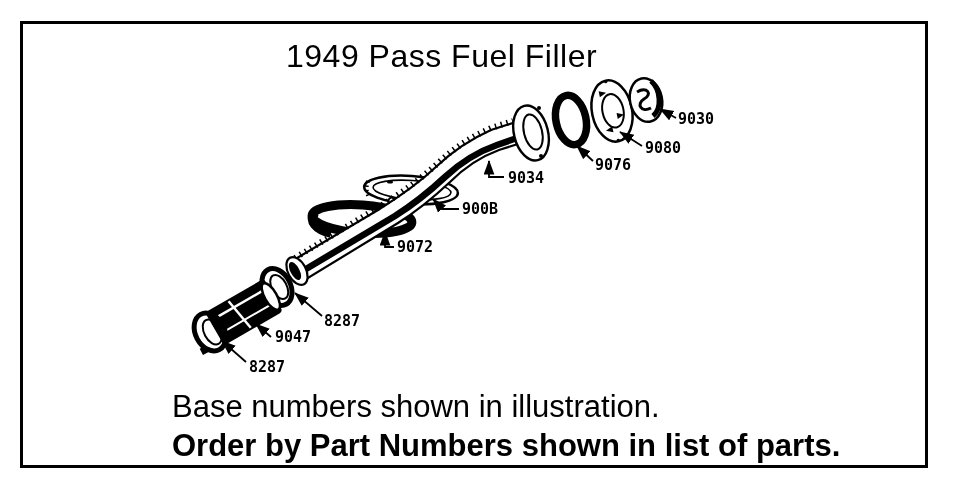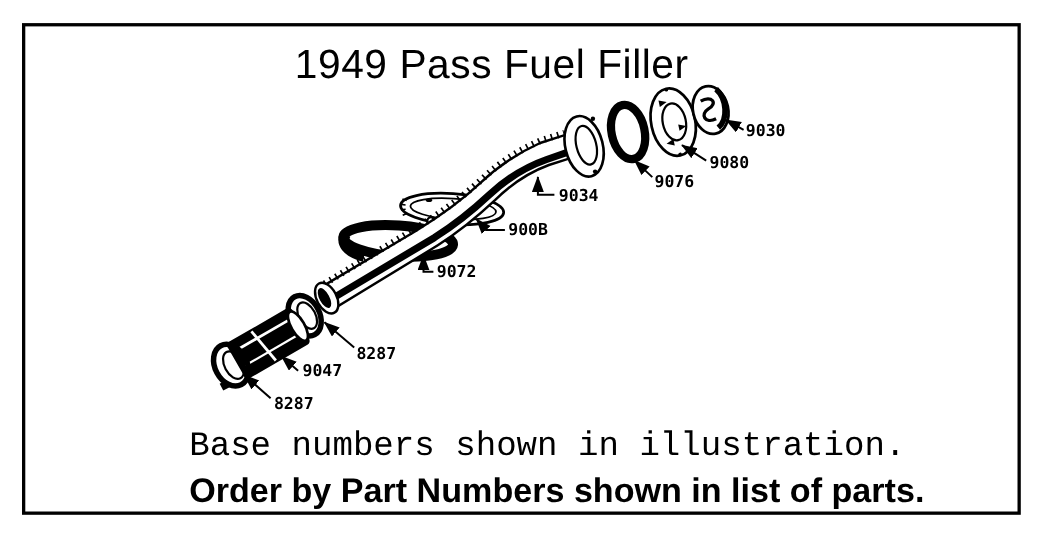--- a/index.html
+++ b/index.html
@@ -1,22 +1,22 @@
 <!DOCTYPE html>
 <html><head>
 <meta charset="utf-8">
 <style>
   html,body{margin:0;padding:0;background:#fff;}
   #page{position:relative;width:953px;height:487px;background:#fff;overflow:hidden;
         font-family:"Liberation Sans",sans-serif;color:#000;}
   #frame{position:absolute;left:20px;top:21px;width:908px;height:447px;
          box-sizing:border-box;border:3px solid #000;}
-  #title{position:absolute;left:268px;top:38px;font-size:37px;letter-spacing:.5px;white-space:nowrap;}
+  #title{position:absolute;left:286px;top:38px;font-size:32px;letter-spacing:.5px;white-space:nowrap;}
   .caption{position:absolute;left:172px;font-size:31px;white-space:nowrap;}
-  #cap1{top:389px;font-family:Liberation Mono, monospace;}
+  #cap1{top:389px;}
   #cap2{top:428px;font-weight:bold;}
   svg{position:absolute;left:0;top:0;}
   .ln{stroke:#000;fill:none;}
   .part-label{font-family:"DejaVu Sans Mono",monospace;font-weight:700;font-size:15px;fill:#000;}
 </style>
 </head>
 <body>
 
 <div id="page">
   <div id="frame"></div>

